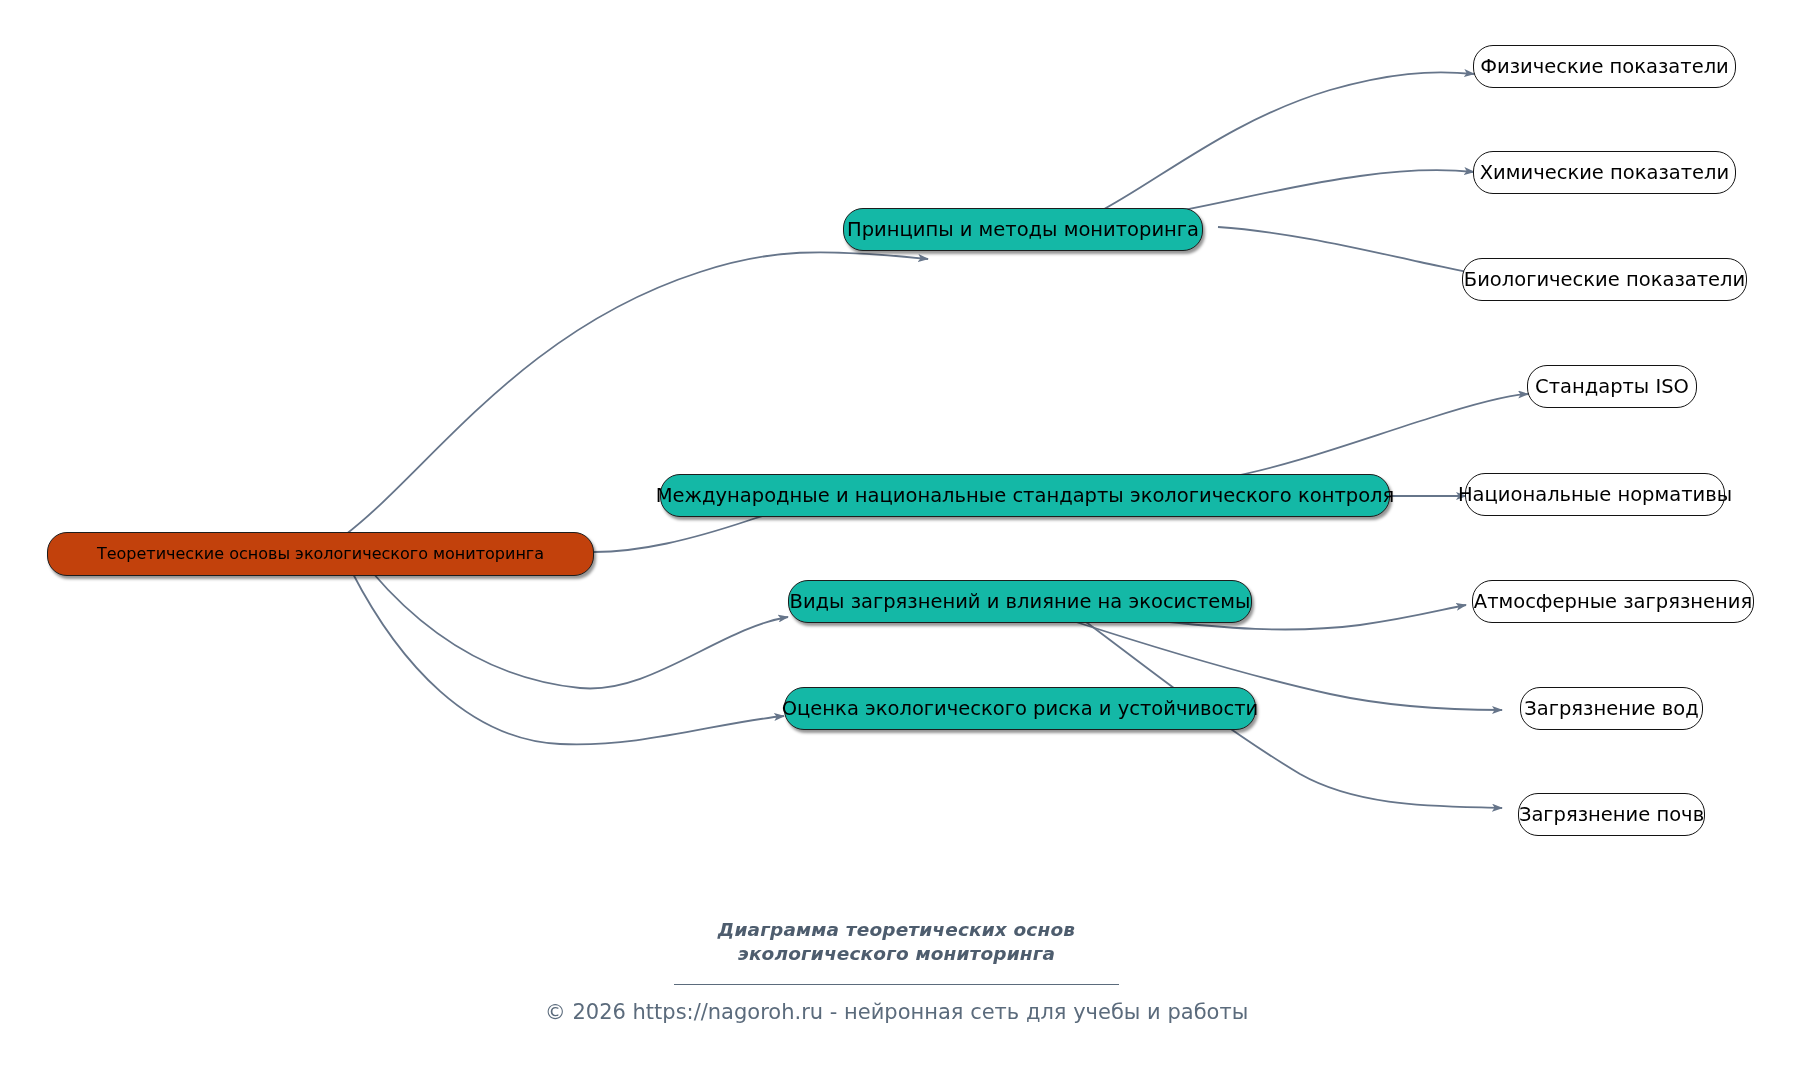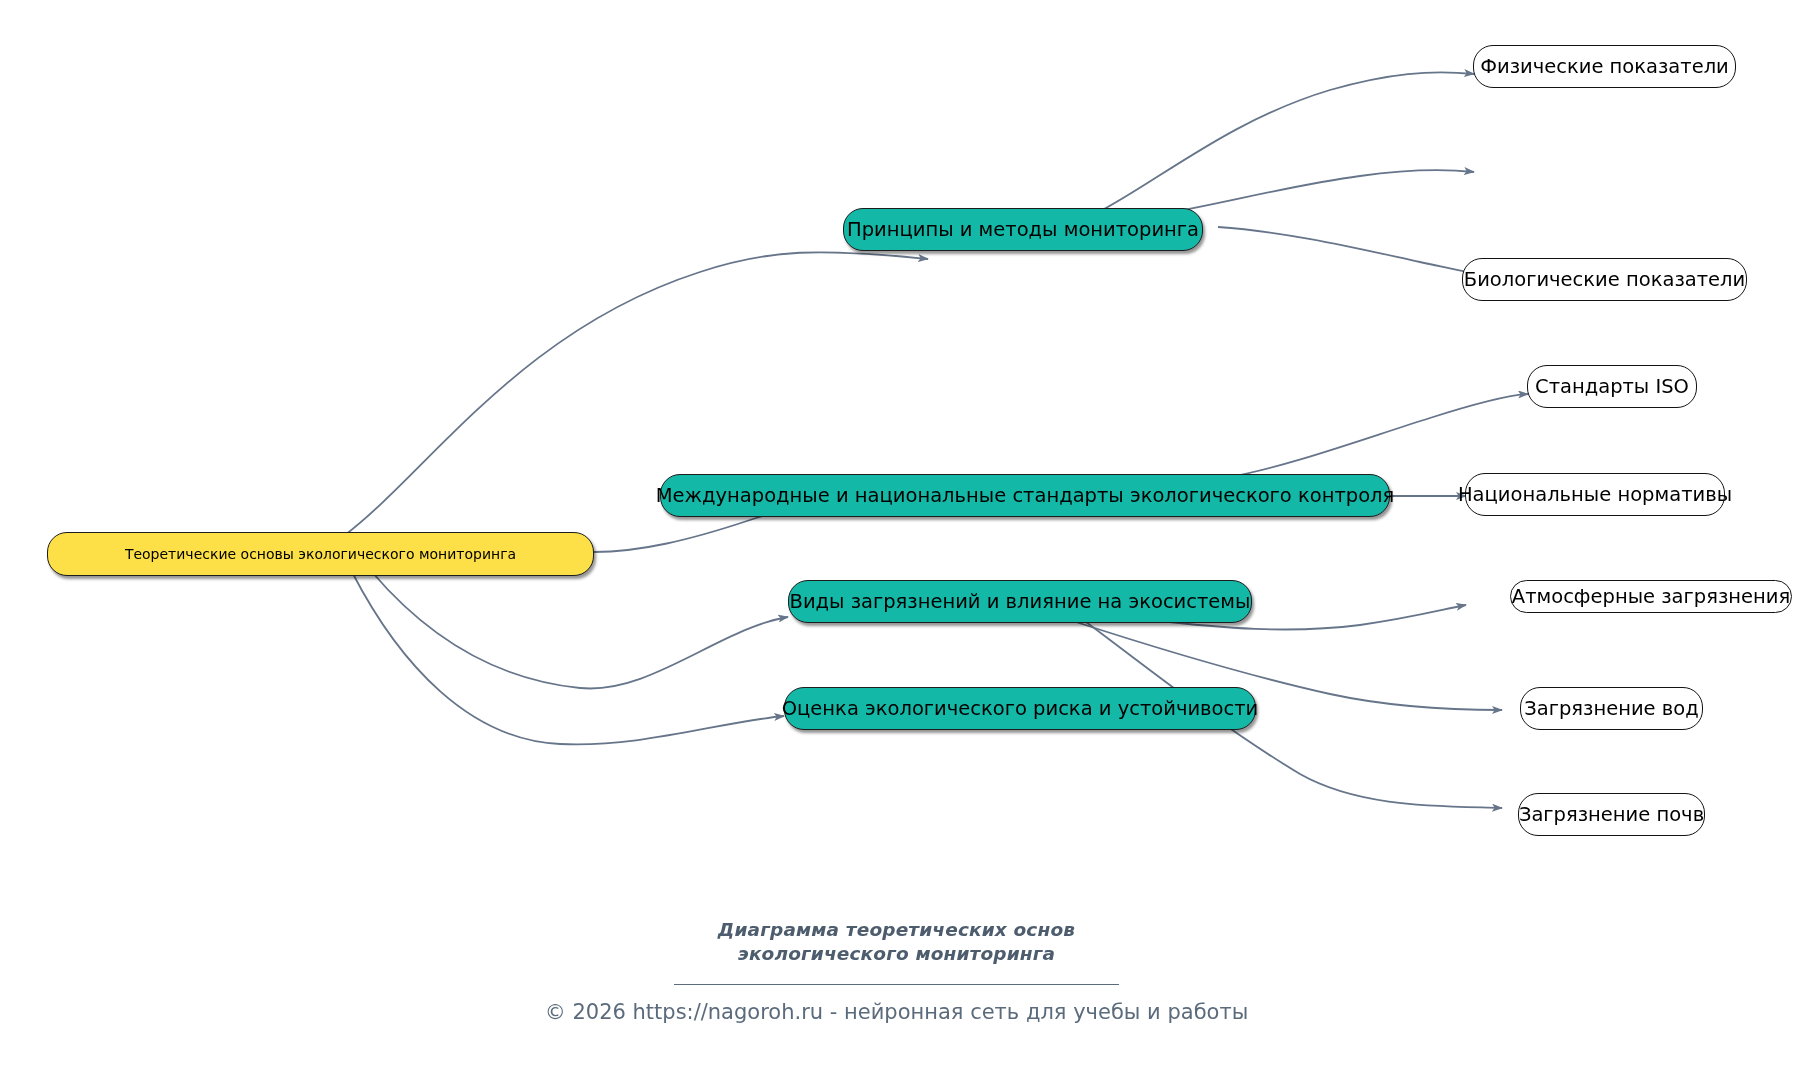--- a/index.html
+++ b/index.html
@@ -36,24 +36,24 @@
     color: #000000;
     z-index: 3;
   }
   .node-label {
     display: block;
     white-space: nowrap;
   }
 
   
   .node.root {
-    background: #fde047;
+    background: #c2410c;
     border: 1.4px solid #1d1d1d;
     box-shadow: 2px 3px 3px rgba(0,0,0,0.42);
-    font-size: 14px;
+    font-size: 16px;
   }
   
   .node.branch {
     background: #14b8a6;
     border: 1.4px solid #1d1d1d;
     box-shadow: 2px 3px 3px rgba(0,0,0,0.42);
     font-size: 19.5px;
   }
   
   .node.leaf {
@@ -155,34 +155,37 @@
   </div>
 
   <div class="node branch" style="left:784px; top:687px; width:472px; height:43px;">
     <span class="node-label">Оценка экологического риска и устойчивости</span>
   </div>
 
   <div class="node leaf" style="left:1473px; top:45px; width:263px; height:43px;">
     <span class="node-label">Физические показатели</span>
   </div>
 
+  <div class="node leaf" style="left:1473px; top:151px; width:263px; height:43px;">
+    <span class="node-label">Химические показатели</span>
+  </div>
 
   <div class="node leaf" style="left:1462px; top:258px; width:285px; height:43px;">
     <span class="node-label">Биологические показатели</span>
   </div>
 
   <div class="node leaf" style="left:1527px; top:365px; width:170px; height:43px;">
     <span class="node-label">Стандарты ISO</span>
   </div>
 
   <div class="node leaf" style="left:1465px; top:473px; width:260px; height:43px;">
     <span class="node-label">Национальные нормативы</span>
   </div>
 
-  <div class="node leaf" style="left:1510px; top:580px; width:282px; height:33px;text-align:right;">
+  <div class="node leaf" style="left:1472px; top:580px; width:282px; height:43px;text-align:right;">
     <span class="node-label">Атмосферные загрязнения</span>
   </div>
 
   <div class="node leaf" style="left:1520px; top:687px; width:183px; height:43px;">
     <span class="node-label">Загрязнение вод</span>
   </div>
 
   <div class="node leaf" style="left:1518px; top:793px; width:187px; height:43px;">
     <span class="node-label">Загрязнение почв</span>
   </div>

